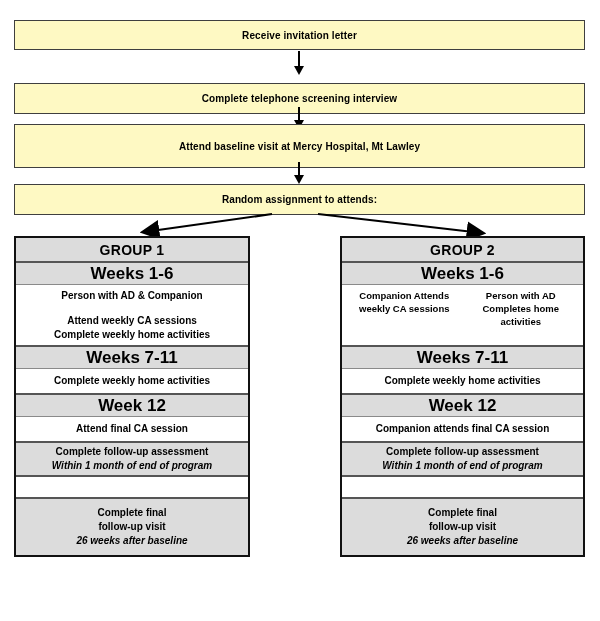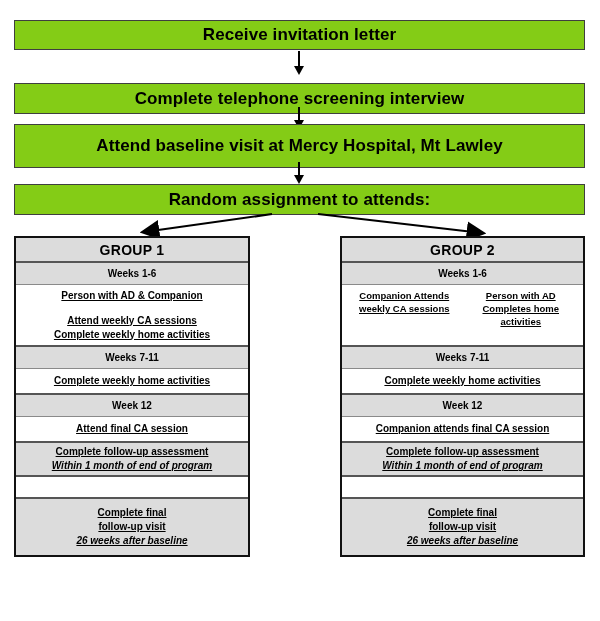--- a/index.html
+++ b/index.html
@@ -18,26 +18,26 @@
     overflow: hidden;
   }
 
   
   .topbox {
     position: absolute;
     left: 14px;
     width: 571px;
     box-sizing: border-box;
     border: 1.4px solid #3f3f3f;
-    background: #84cc16;
+    background: #fef9c3;
     display: flex;
     align-items: center;
     justify-content: center;
     font-weight: bold;
-    font-size: 17px;
+    font-size: 10px;
     color: #000000;
     letter-spacing: 0.1px;
   }
   #topbox-0 { top: 20px;  height: 30px; }
   #topbox-1 { top: 83px;  height: 31px; }
   #topbox-2 { top: 124px; height: 44px; }
   #topbox-3 { top: 184px; height: 31px; }
 
   
   .vconn {
@@ -93,24 +93,24 @@
     color: #000000;
     padding: 2px 4px;
   }
   .grow:last-child { border-bottom: none; }
 
   .grow.shade  { background: #dcdcdc; }
   .grow.plain  { background: #ffffff; }
   .grow.thin   { border-bottom: 1.5px solid #8a8a8a; }
 
   .title-row { font-size: 14px; height: 25px; letter-spacing: 0.3px; }
-  .week-row  { font-size: 10px; height: 22px; }
+  .week-row  { font-size: 17px; height: 22px; }
   .body-row  { font-size: 10px; }
 
-  .line { display: block; line-height: 14px; text-decoration: underline; }
+  .line { display: block; line-height: 14px; }
   .line.ital { font-style: italic; }
   .spacer-line { display: block; height: 11px; }
 
   .twocol {
     display: flex;
     width: 100%;
     justify-content: space-around;
     align-items: flex-start;
     padding-top: 2px;
   }

